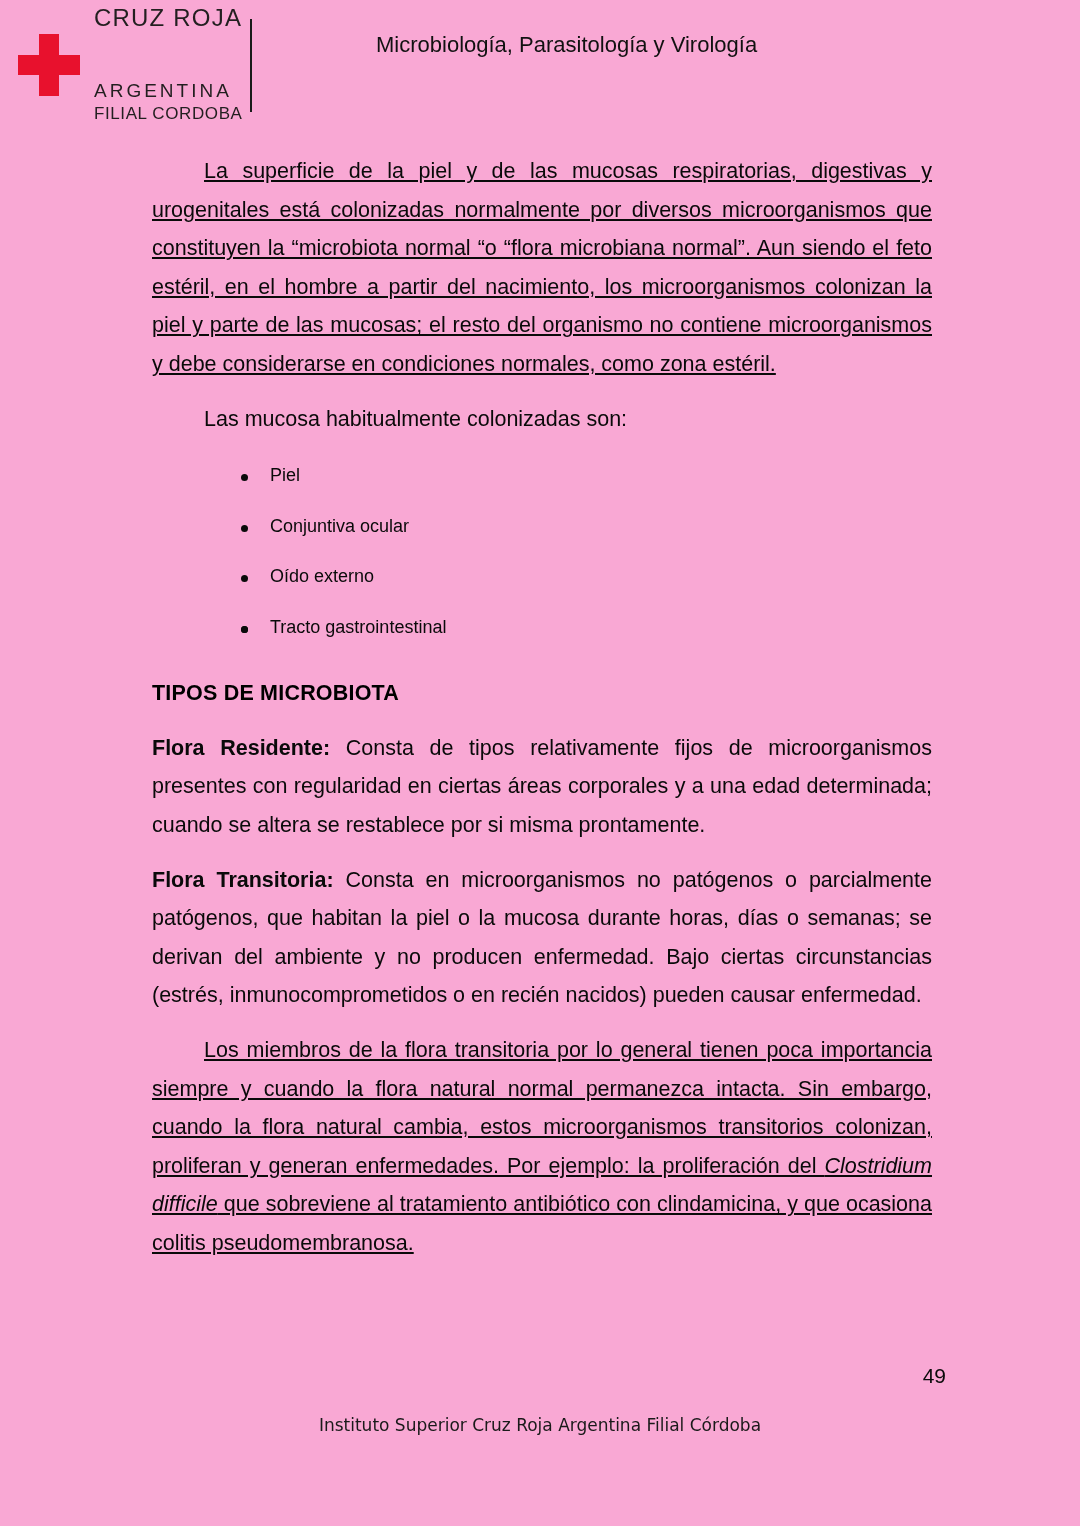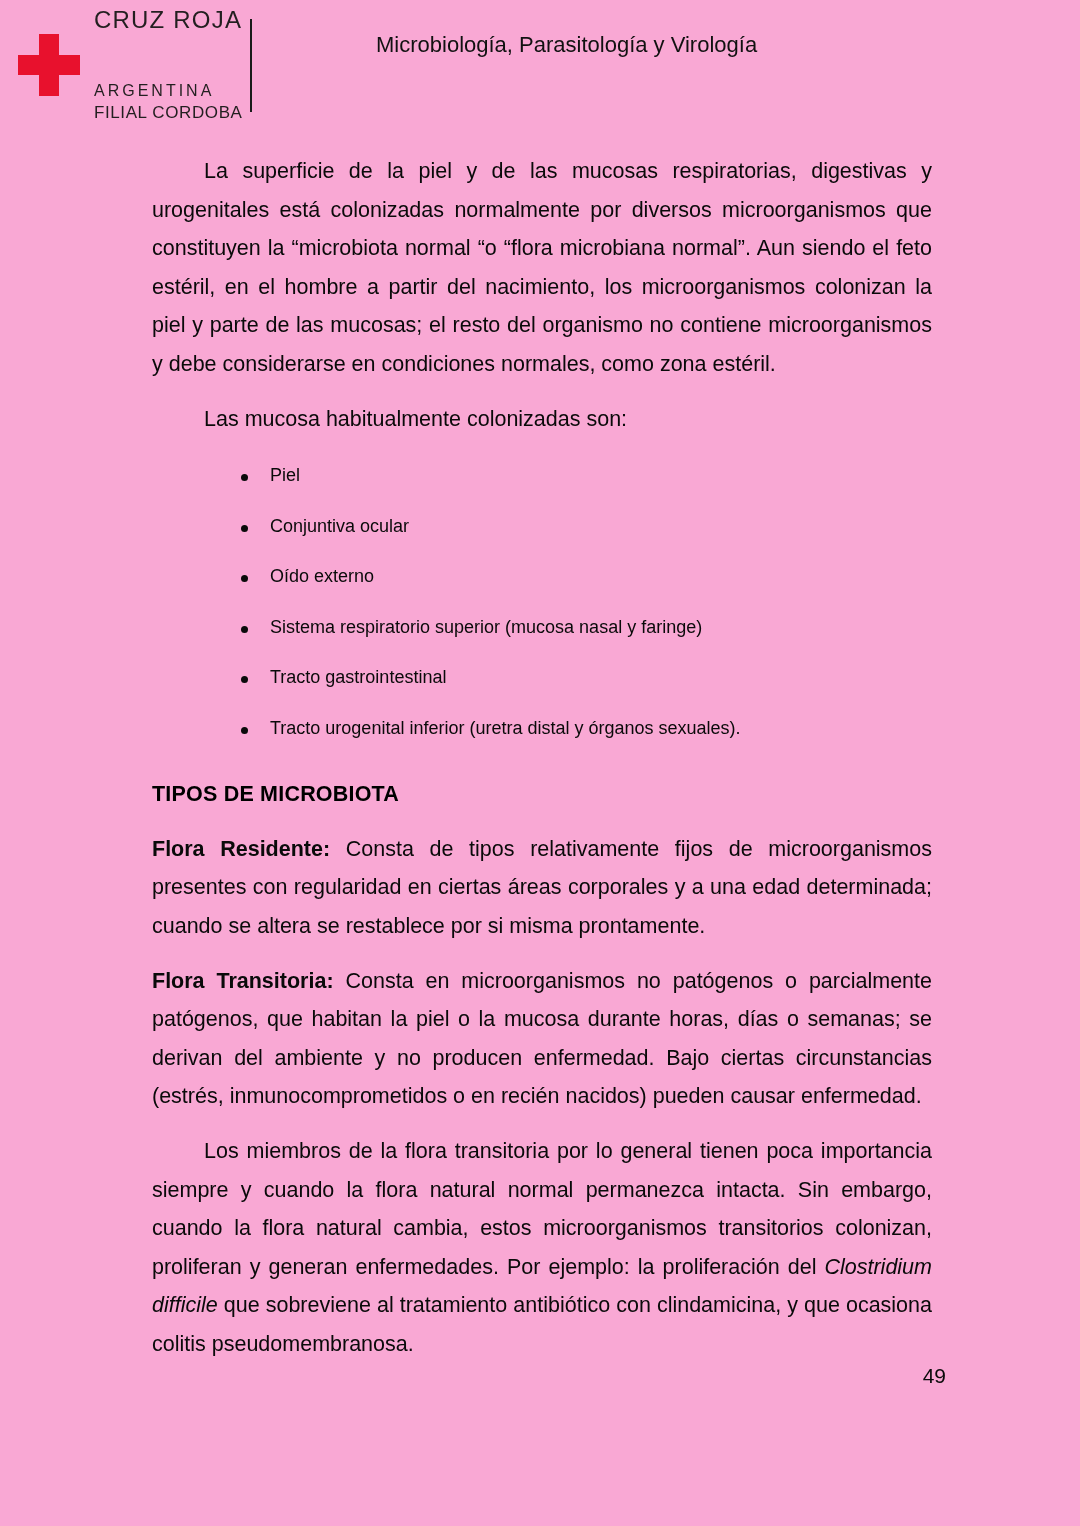--- a/index.html
+++ b/index.html
@@ -72,21 +72,21 @@
     justify-content: center;
     color: #231f20;
   }
   .logo-line1 {
     font-size: 24px;
     letter-spacing: 1.2px;
     line-height: 1.18;
     font-weight: 400;
   }
   .logo-line2 {
-    font-size: 16px;
+    font-size: 19px;
     letter-spacing: 3.0px;
     line-height: 1.25;
     font-weight: 400;
     margin-top: 46px;
   }
   .logo-line3 {
     font-size: 17px;
     letter-spacing: 0.6px;
     line-height: 1.3;
     font-weight: 400;
@@ -123,20 +123,21 @@
   p.body-para {
     margin: 0;
     font-size: 21.5px;
     line-height: 38.6px;
     text-align: justify;
     text-justify: inter-word;
     color: #0a0a0a;
   }
   p.body-para.indented {
     text-indent: 52px;
+    text-decoration: underline;
   }
 
   .spacer-sm { height: 16px; }
   .spacer-md { height: 26px; }
   .spacer-lg { height: 36px; }
 
   
   .lead-line {
     margin: 0;
     font-size: 21.5px;
@@ -253,30 +254,25 @@
       <li>
         <span class="dot"></span>
         <span>Conjuntiva ocular</span>
       </li>
       <li>
         <span class="dot"></span>
         <span>Oído externo</span>
       </li>
       <li>
         <span class="dot"></span>
-        <span> Sistema respiratorio superior (mucosa nasal y faringe)</span>
       </li>
       <li>
         <span class="dot"></span>
         <span> Tracto gastrointestinal</span>
       </li>
-      <li>
-        <span class="dot"></span>
-        <span> Tracto urogenital inferior (uretra distal y órganos sexuales).</span>
-      </li>
     </ul>
 
     <div class="spacer-lg"></div>
 
     <h2 class="section-heading">TIPOS DE MICROBIOTA</h2>
 
     <div class="spacer-sm"></div>
 
     <p class="body-para"><span class="run-in">Flora Residente:</span><span> Consta de tipos relativamente fijos de microorganismos presentes con regularidad en ciertas áreas corporales y a una edad determinada; cuando se altera se restablece por si misma prontamente.</span></p>
 
@@ -286,15 +282,16 @@
 
     <div class="spacer-sm"></div>
 
     <p class="body-para indented"><span>Los miembros de la flora transitoria por lo general tienen poca importancia siempre y cuando la flora natural normal permanezca intacta. Sin embargo, cuando la flora natural cambia, estos microorganismos transitorios colonizan, proliferan y generan enfermedades. Por ejemplo: la proliferación del </span><span class="sci-name">Clostridium difficile</span><span> que sobreviene al tratamiento antibiótico con clindamicina, y que ocasiona colitis pseudomembranosa.</span></p>
 
   </div>
 
   <div class="page-number">49</div>
 
   <div class="page-footer">
+    <div>Instituto Superior Cruz Roja Argentina Filial Córdoba</div>
   </div>
 
 </div>
 
 </body></html>

